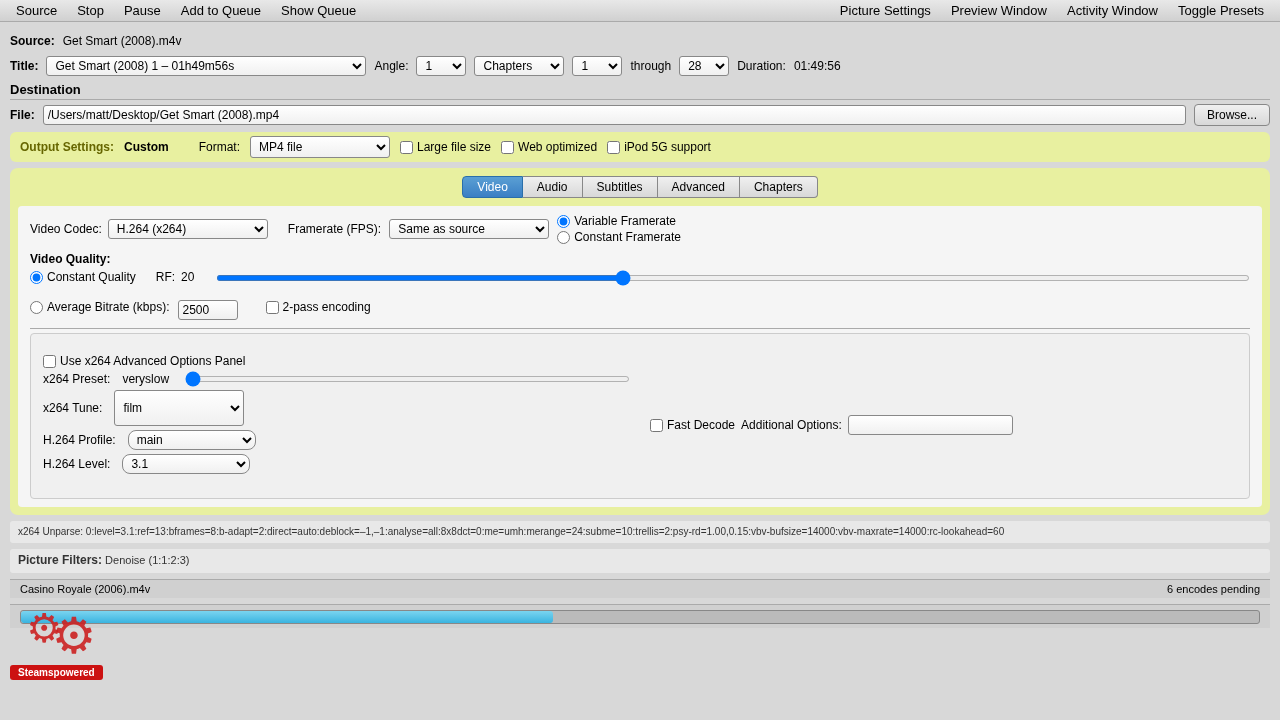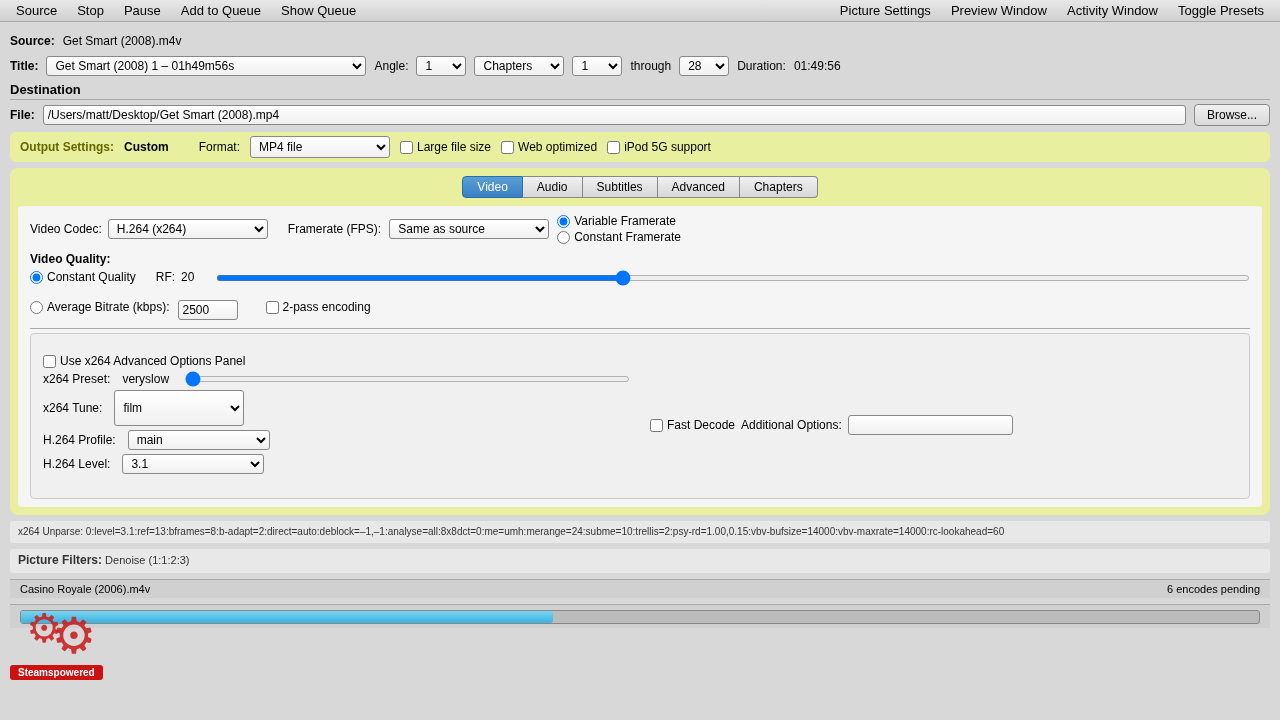--- a/index.html
+++ b/index.html
@@ -264,22 +264,23 @@
 
     .advanced-row {
       display: flex;
       align-items: center;
       gap: 8px;
       margin-bottom: 4px;
       font-size: 12px;
     }
 
     .adv-select {
-      width: 142px;
+      width: 128px;
       height: 20px;
+      border-radius: 8px;
     }
 
     .tune-select {
       width: 130px;
       height: 36px;
     }
 
     .fast-decode-row {
       display: flex;
       align-items: center;

